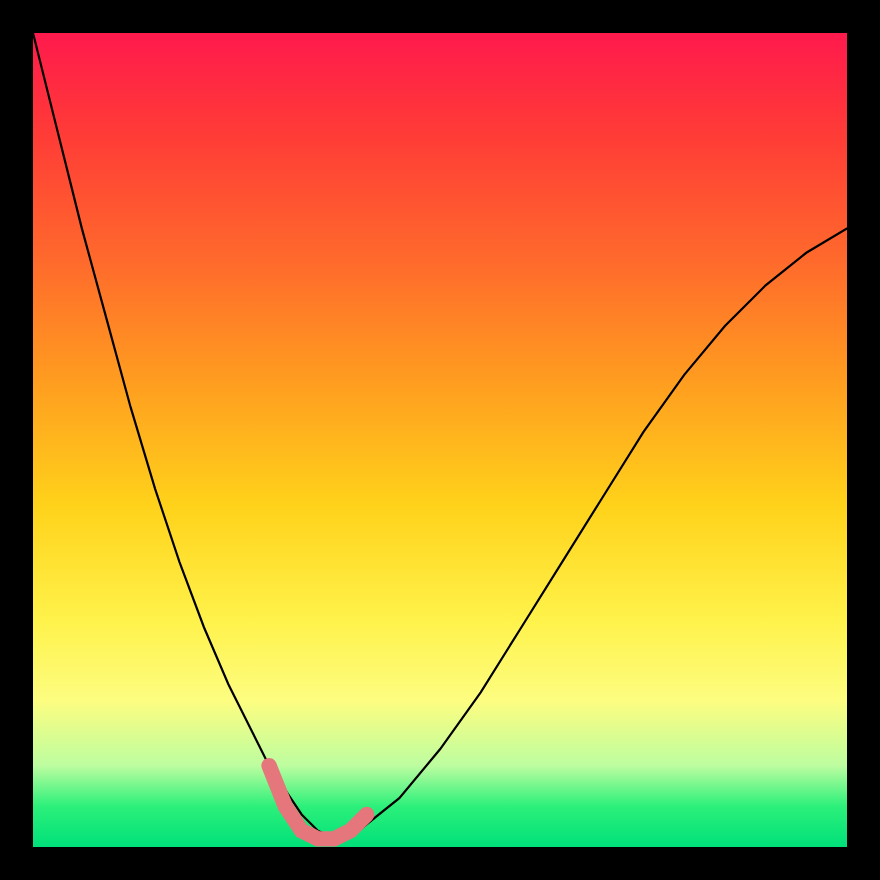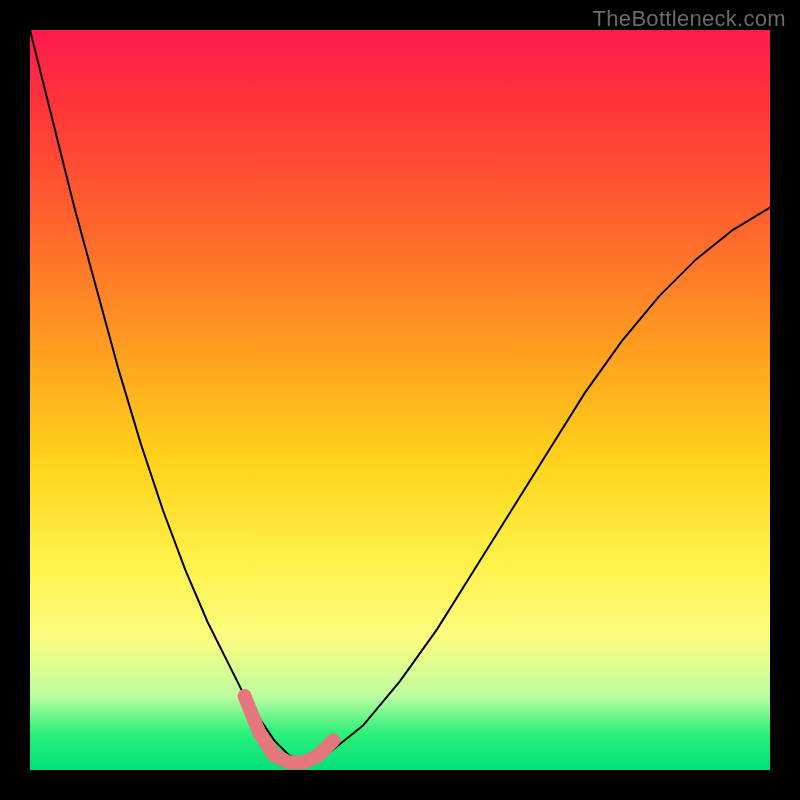--- a/index.html
+++ b/index.html
@@ -52,20 +52,19 @@
     left: 0;
     top: 0;
     width: 740px;
     height: 740px;
     z-index: 2;
   }
 </style>
 </head>
 <body>
 <div class="outer">
-  <div class="watermark">TheBottleneck.com</div>
   <div class="plot">
     <svg viewBox="0 0 740 740">
       <path id="main-curve" fill="none" stroke="#000" stroke-width="2" stroke-linecap="round" d="M0.0 0.0 L22.2 88.8 L44.4 177.6 L66.6 259.0 L88.8 340.4 L111.0 414.4 L133.2 481.0 L155.4 540.2 L177.6 592.0 L199.8 636.4 L214.6 666.0 L229.4 688.2 L244.2 710.4 L259.0 725.2 L273.8 732.6 L296.0 725.2 L333.0 695.6 L370.0 651.2 L407.0 599.4 L444.0 540.2 L481.0 481.0 L518.0 421.8 L555.0 362.6 L592.0 310.8 L629.0 266.4 L666.0 229.4 L703.0 199.8 L740.0 177.6"></path>
       <path id="highlight-curve" fill="none" stroke="#e5767b" stroke-width="14" stroke-linecap="round" d="M214.6 666.0 L229.4 703.0 L244.2 725.2 L259.0 732.6 L273.8 732.6 L288.6 725.2 L303.4 710.4"></path>
     </svg>
   </div>
 </div>
 
 </body></html>

